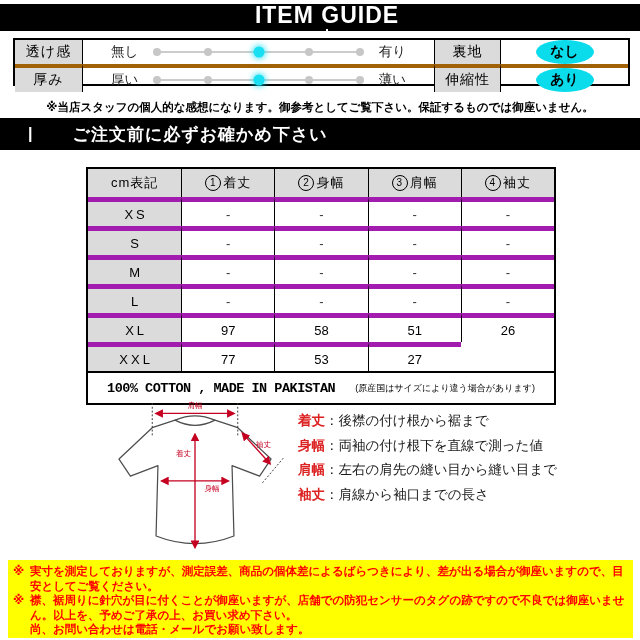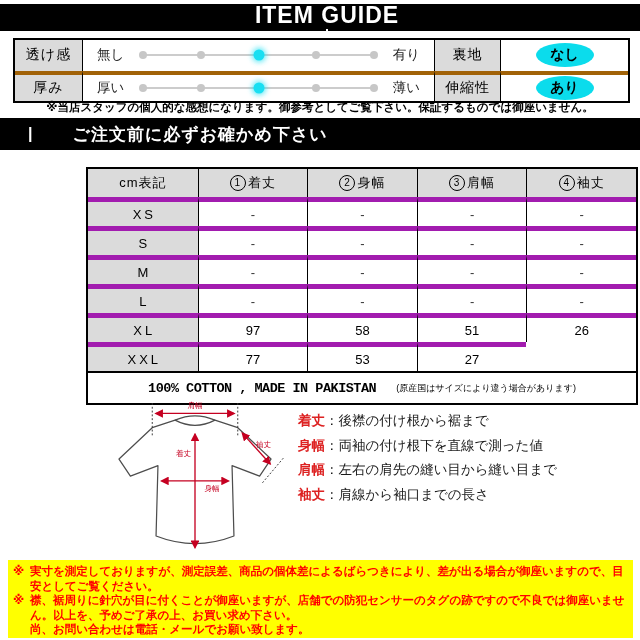--- a/index.html
+++ b/index.html
@@ -8,40 +8,40 @@
 
   
   .bar{position:absolute;left:0;right:0;background:#000;color:#fff;display:flex;align-items:center;padding-left:14px;box-sizing:border-box;}
   #bar-item{top:4px;height:27px;flex-direction:column;}
   #bar-size{top:118px;height:32px;}
   .bar-title{font-size:23px;font-weight:bold;letter-spacing:1px;line-height:1;}
   .bar-sep{margin:0 14px;font-size:16px;font-weight:bold;}
   .bar-sub{font-size:17px;font-weight:bold;letter-spacing:1px;margin-left:26px;}
 
   
-  .itable{position:absolute;left:13px;top:38px;width:617px;height:65px;border:2px solid #000;box-sizing:border-box;
+  .itable{position:absolute;left:13px;top:38px;width:617px;height:48px;border:2px solid #000;box-sizing:border-box;
           display:grid;grid-template-columns:67px 352px 66px 1fr;grid-template-rows:1fr 1fr;background:#fff;}
   .icell{display:flex;align-items:center;justify-content:center;border-left:1px solid #000;border-top:4px solid #a16207;box-sizing:border-box;}
   .icell.c0{border-left:none;}
   .icell.r0{border-top:none;}
   .ilab{background:#dbdbdb;font-size:14px;letter-spacing:1px;}
-  .islider{justify-content:center;padding:0 14px;}
+  .islider{justify-content:center;padding:0 28px;}
   .send{font-size:13.5px;color:#222;}
   .track{position:relative;flex:1;height:14px;margin:0 14px;}
   .tline{position:absolute;left:3px;right:3px;top:50%;height:2px;background:#ccc;transform:translateY(-50%);}
   .dot{position:absolute;top:50%;width:8px;height:8px;border-radius:50%;background:#c7c7c7;transform:translate(-50%,-50%);}
   .dot.p0{left:2%}.dot.p1{left:26%}.dot.p2{left:50%}.dot.p3{left:74%}.dot.p4{left:98%}
   .dot.active{width:11px;height:11px;background:#19dff2;box-shadow:0 0 5px 2px rgba(25,223,242,.6);}
   .pill{display:flex;align-items:center;justify-content:center;width:58px;height:24px;border-radius:50%;
         background:#0bdcec;font-size:14px;font-weight:bold;color:#000;}
 
   .inote{position:absolute;left:0;right:0;top:100px;text-align:center;font-size:11.5px;font-weight:bold;color:#000;}
 
   
-  .stable{position:absolute;left:86px;top:167px;width:552px;border:2px solid #000;box-sizing:border-box;
+  .stable{position:absolute;left:86px;top:167px;width:470px;border:2px solid #000;box-sizing:border-box;
           display:grid;grid-template-columns:repeat(5,1fr);background:#fff;}
   .scell{height:29px;display:flex;align-items:center;justify-content:center;font-size:13px;
          border-left:1px solid #000;border-top:5px solid #a21caf;box-sizing:border-box;}
   .scell.c0{border-left:none;}
   .scell.r0{border-top:none;height:28px;}
   .shead{background:#dbdbdb;letter-spacing:1px;}
   .ssize{background:#dbdbdb;letter-spacing:3px;padding-left:3px;}
   .sdash{color:#333;}
   .cnum{display:inline-flex;align-items:center;justify-content:center;width:14px;height:14px;border:1px solid #000;
         border-radius:50%;font-size:10px;line-height:1;margin-right:2px;flex:none;}

